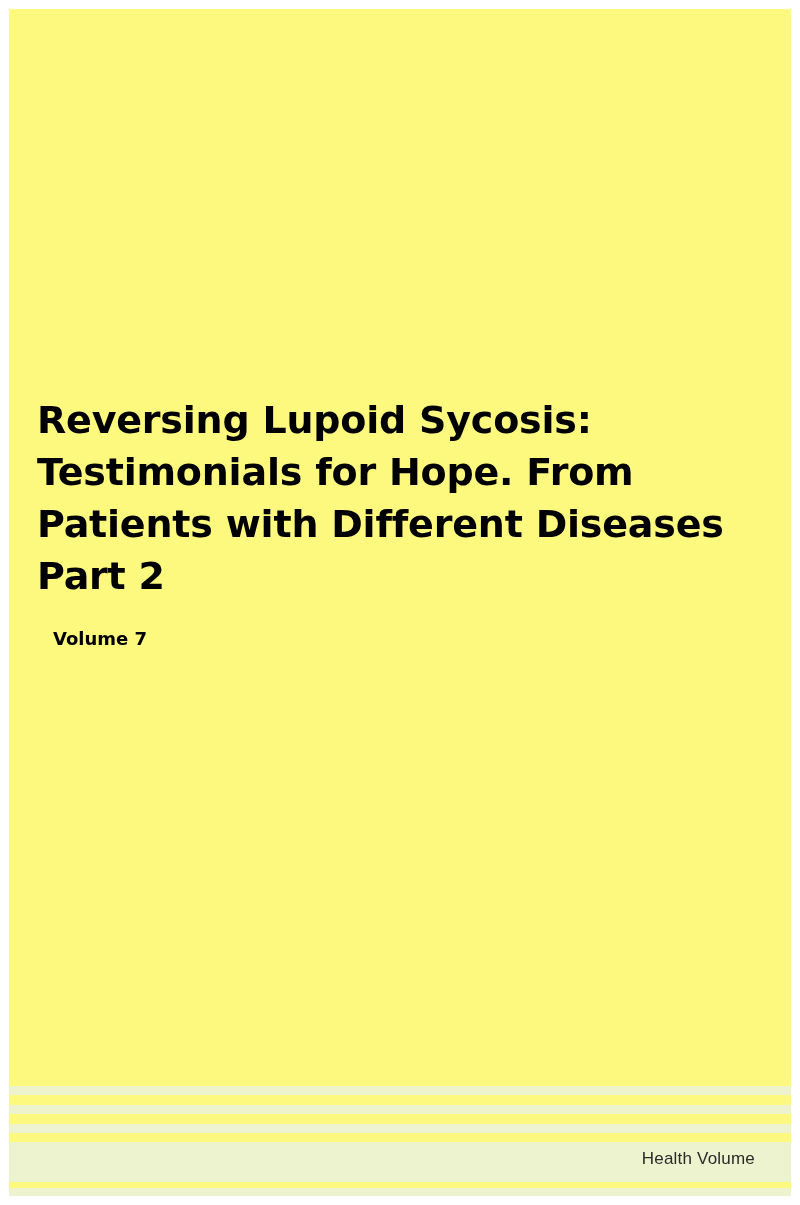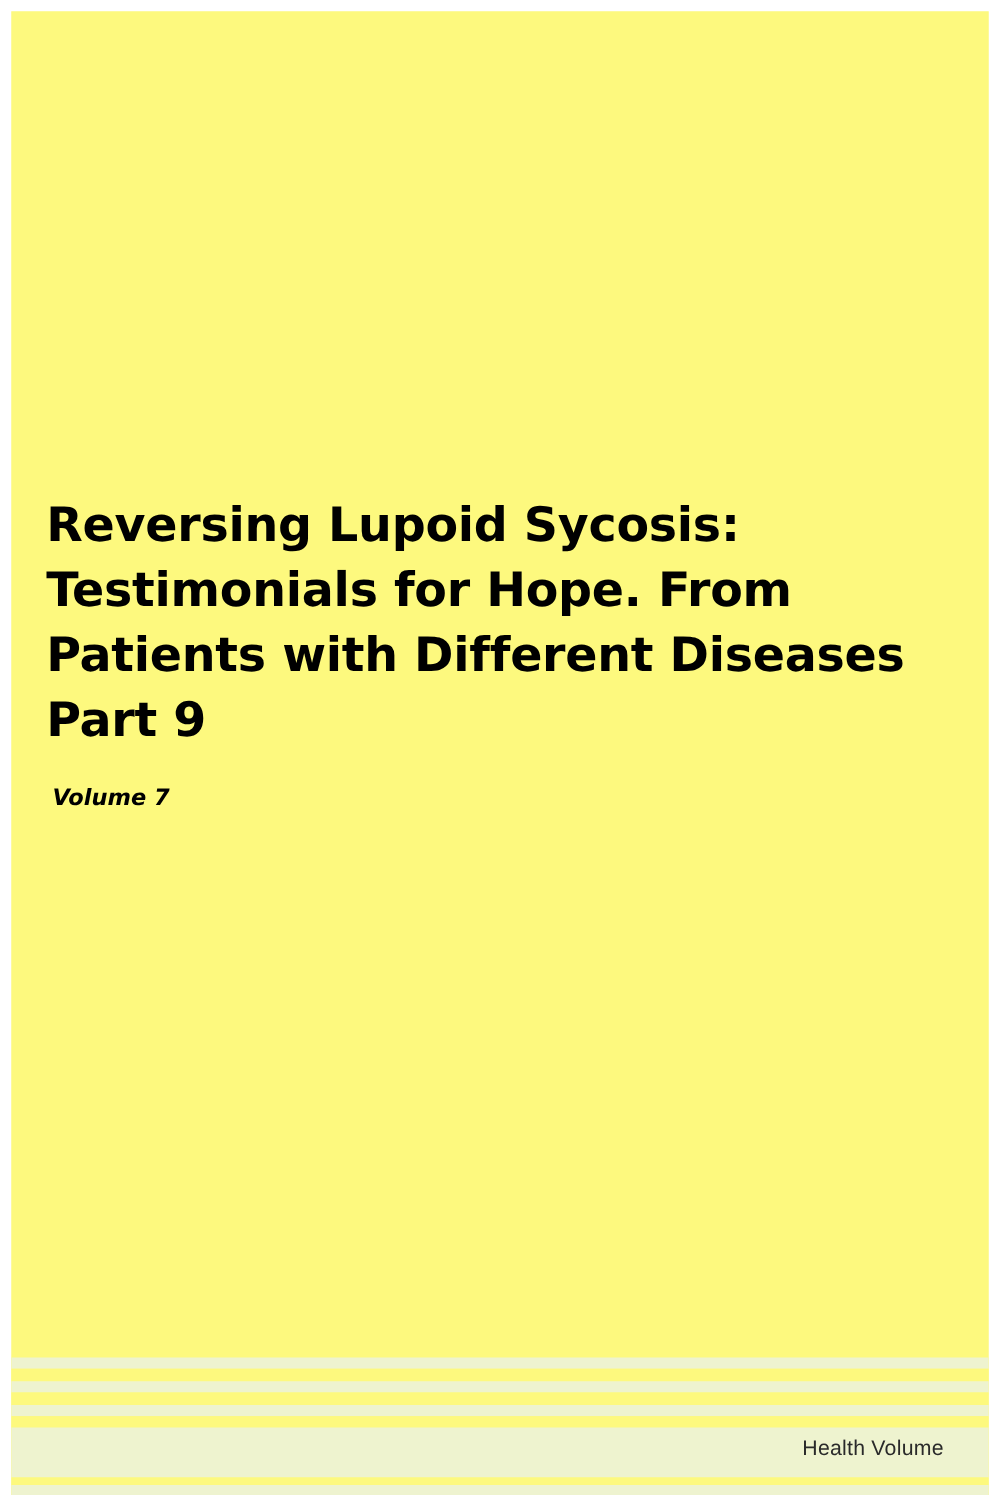--- a/index.html
+++ b/index.html
@@ -50,22 +50,21 @@
     line-height: 30px;
     color: #1a1a1a;
     margin: 22px 0 0 0;
     width: 680px;
   }
   .book-volume {
     font-family: "DejaVu Sans", sans-serif;
     font-size: 18px;
     font-weight: bold;
     color: #000000;
-    margin: 26px 0 0 5px;
-    font-style: italic;
+    margin: 26px 0 0 16px;
   }
   
   .stripes {
     position: absolute;
     left: 0;
     right: 0;
     bottom: 0;
     height: 110px;
   }
   .stripe {
@@ -92,21 +91,21 @@
     letter-spacing: 0.2px;
   }
 </style>
 </head>
 <body>
 
 <div class="page">
   <div class="cover">
 
     <div class="title-block">
-      <h1 class="book-title">Reversing Lupoid Sycosis: Testimonials for Hope. From Patients with Different Diseases Part 9</h1>
+      <h1 class="book-title">Reversing Lupoid Sycosis: Testimonials for Hope. From Patients with Different Diseases Part 2</h1>
       <p class="book-volume">Volume 7</p>
     </div>
 
     <div class="stripes">
       <div class="stripe s1"></div>
       <div class="stripe s2"></div>
       <div class="stripe s3"></div>
       <div class="stripe s4"></div>
       <div class="stripe s5"></div>
       <div class="stripe s6"></div>

